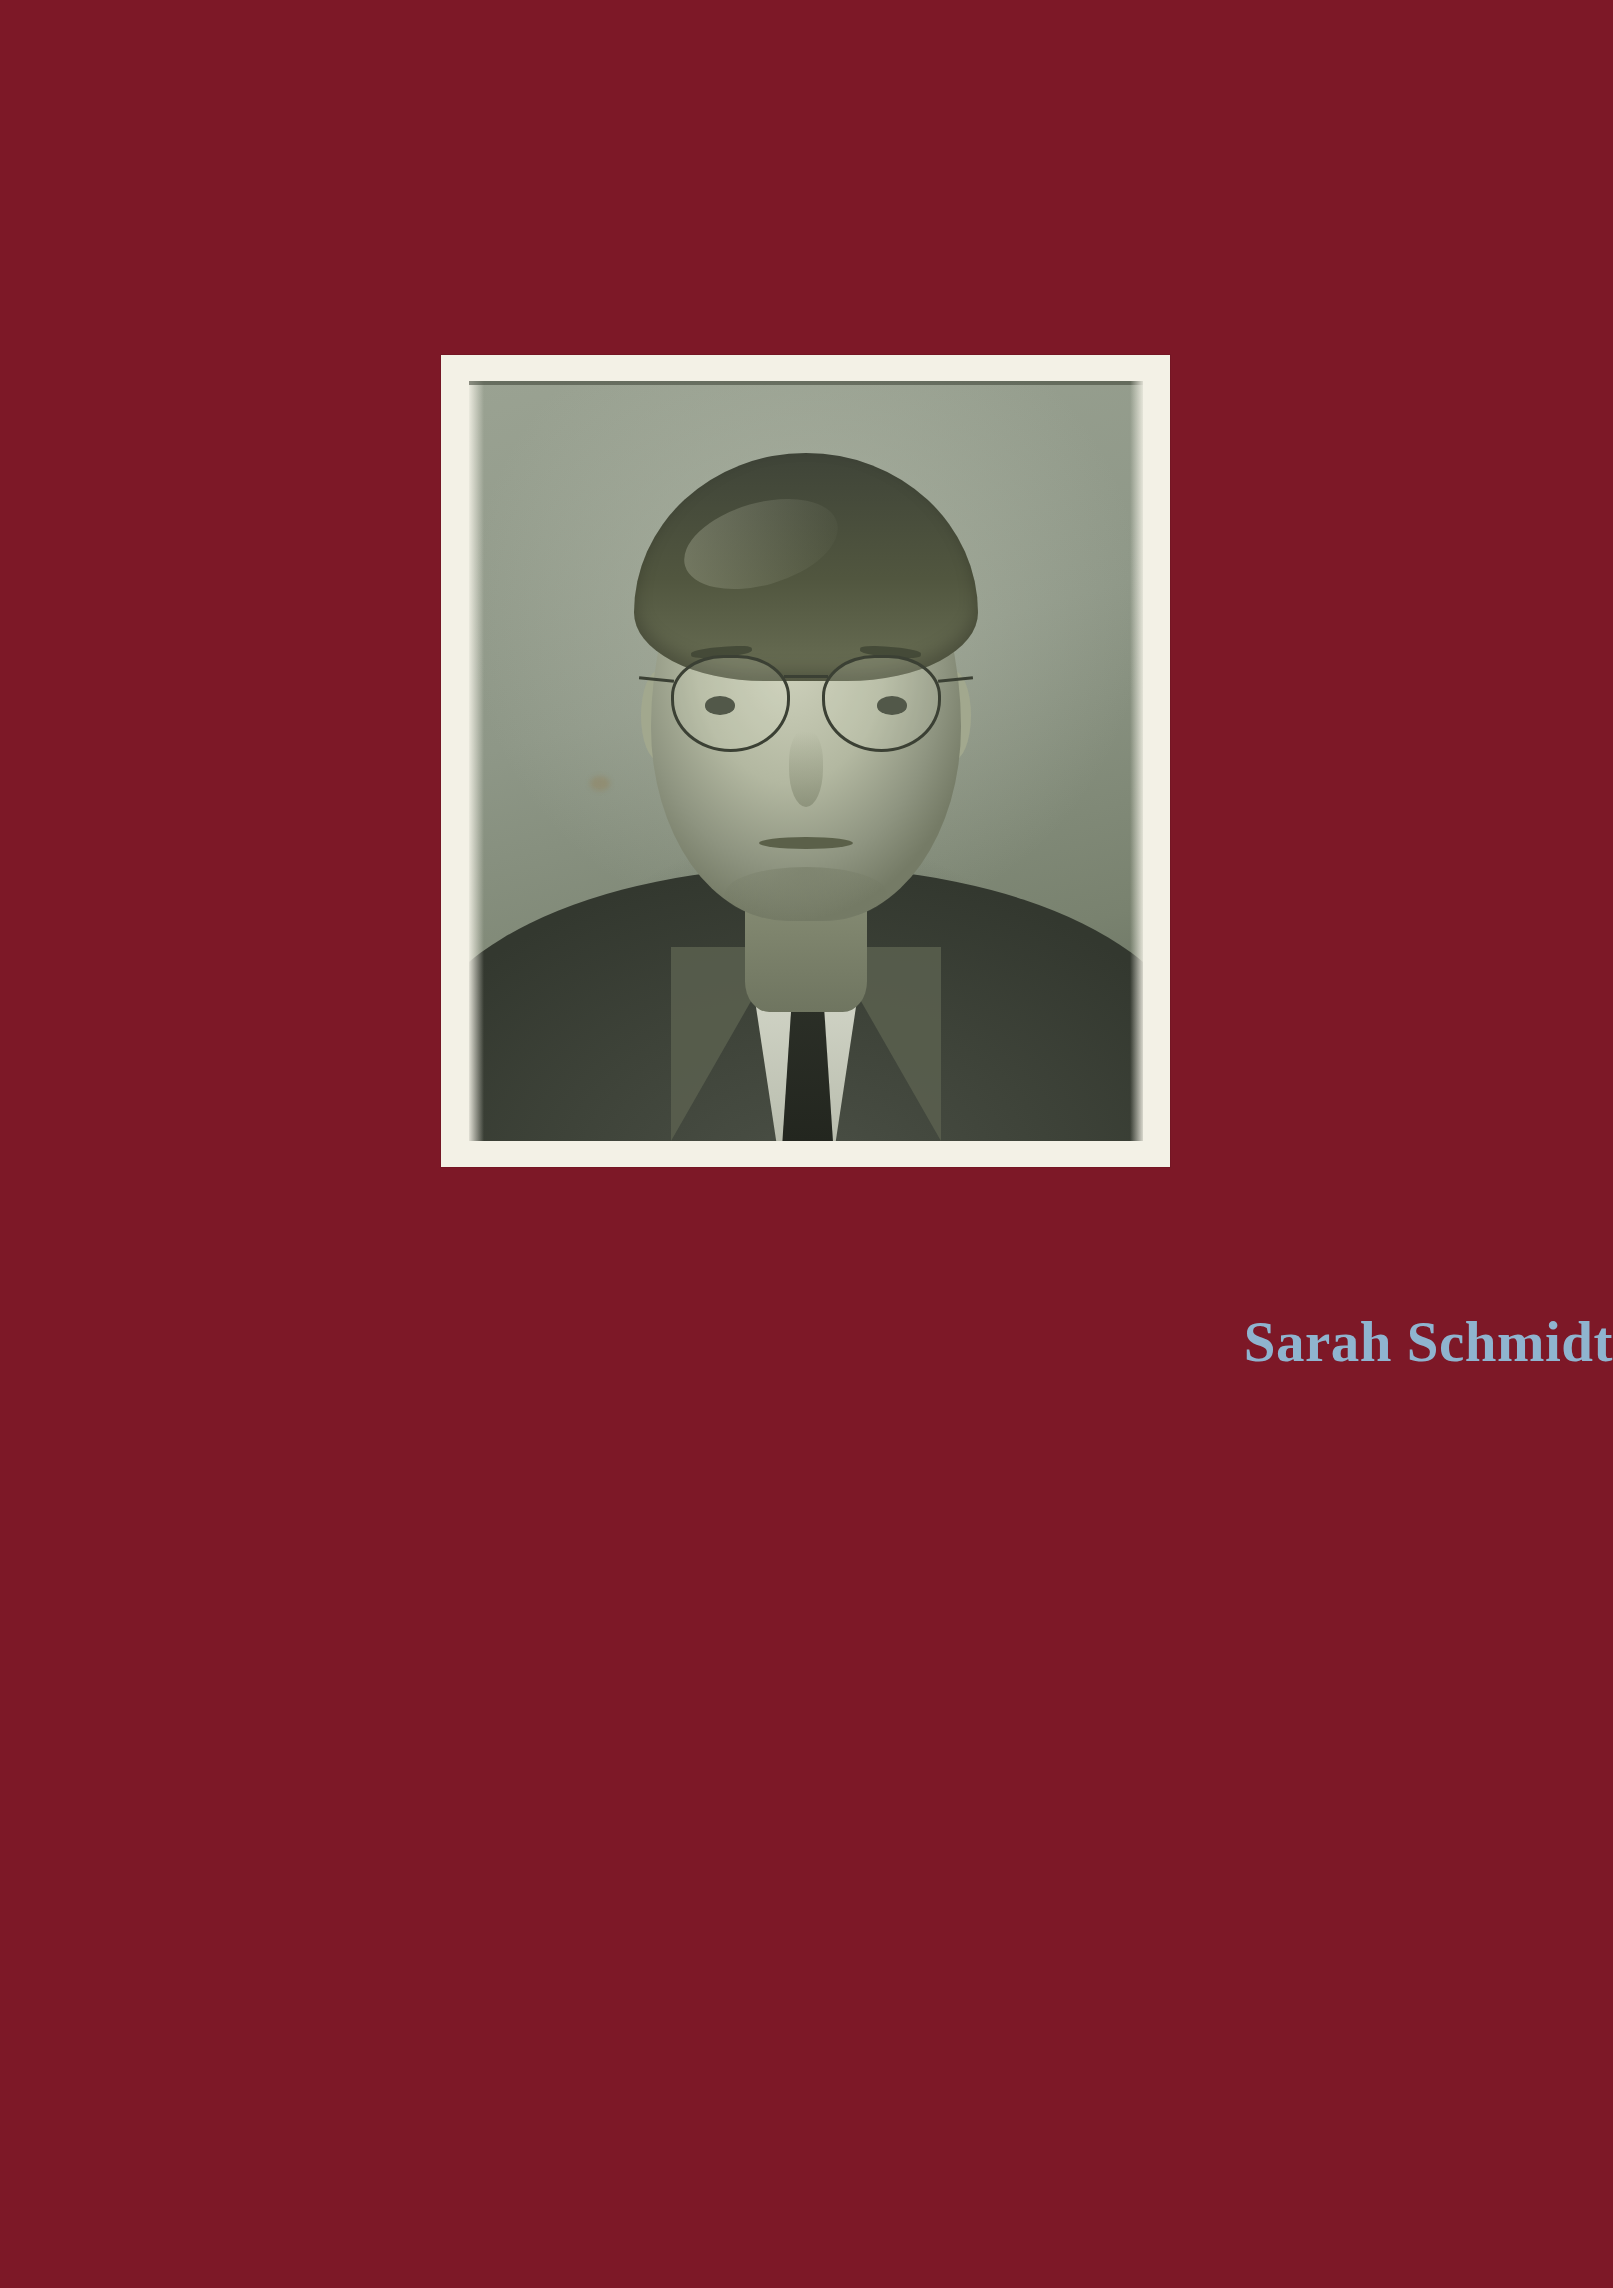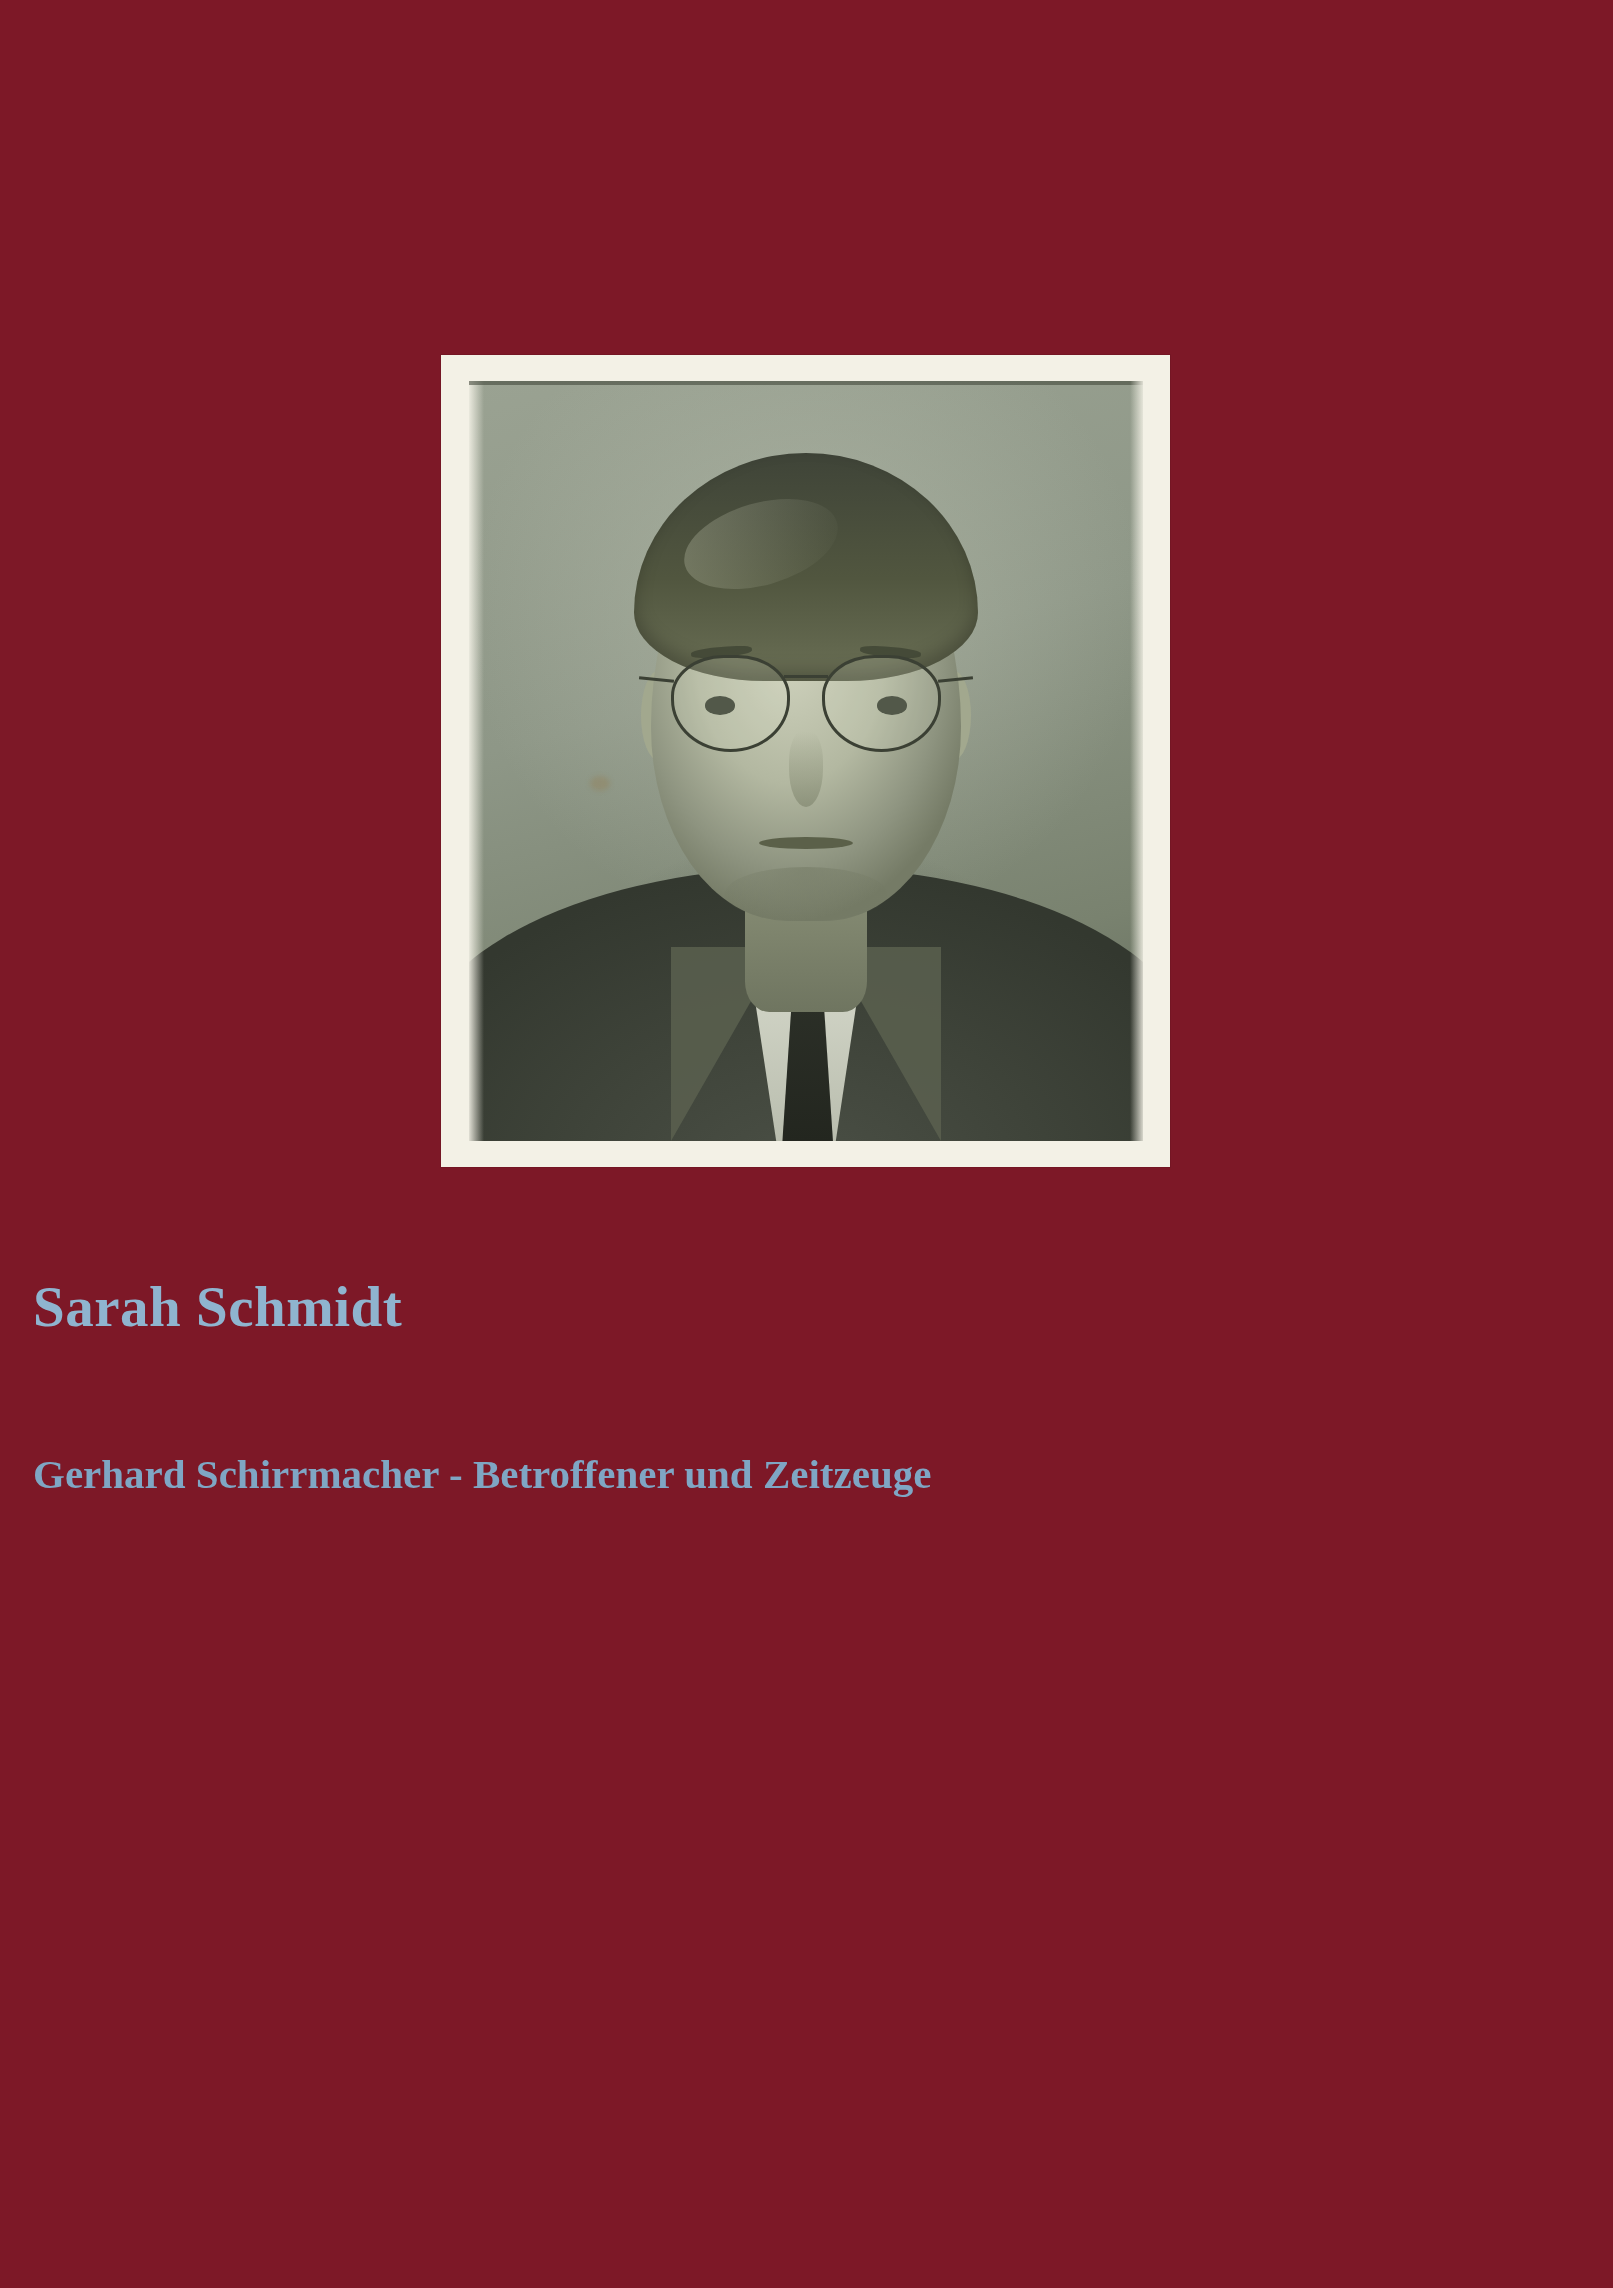--- a/index.html
+++ b/index.html
@@ -265,23 +265,22 @@
     width: 14.8px;
     height: 100%;
     background: linear-gradient(to right, rgba(243,241,230,0.9), rgba(243,241,230,0));
   }
 
   
   .text-block {
     position: absolute;
     left: 0;
     right: 0;
-    top: 1276px;
-    text-align: left;
-    margin-left: 33px;
+    top: 1311px;
+    text-align: right;
   }
   .author {
     font-size: 57px;
     color: #8fb4cf;
     letter-spacing: 0.5px;
     margin: 0;
     line-height: 1.1;
   }
   .title {
     font-size: 41px;
@@ -330,17 +329,16 @@
         <div class="chin-shadow"></div>
         <div class="photo-spot"></div>
         <div class="photo-left-strip"></div>
         <div class="photo-edge-line"></div>
       </div>
     </div>
   </div>
 
   <div class="text-block">
     <h1 class="author">Sarah Schmidt</h1>
-    <h3 class="subtitle">Gerhard Schirrmacher - Betroffener und Zeitzeuge</h3>
   </div>
 
 </div>
 
 
 </body></html>

